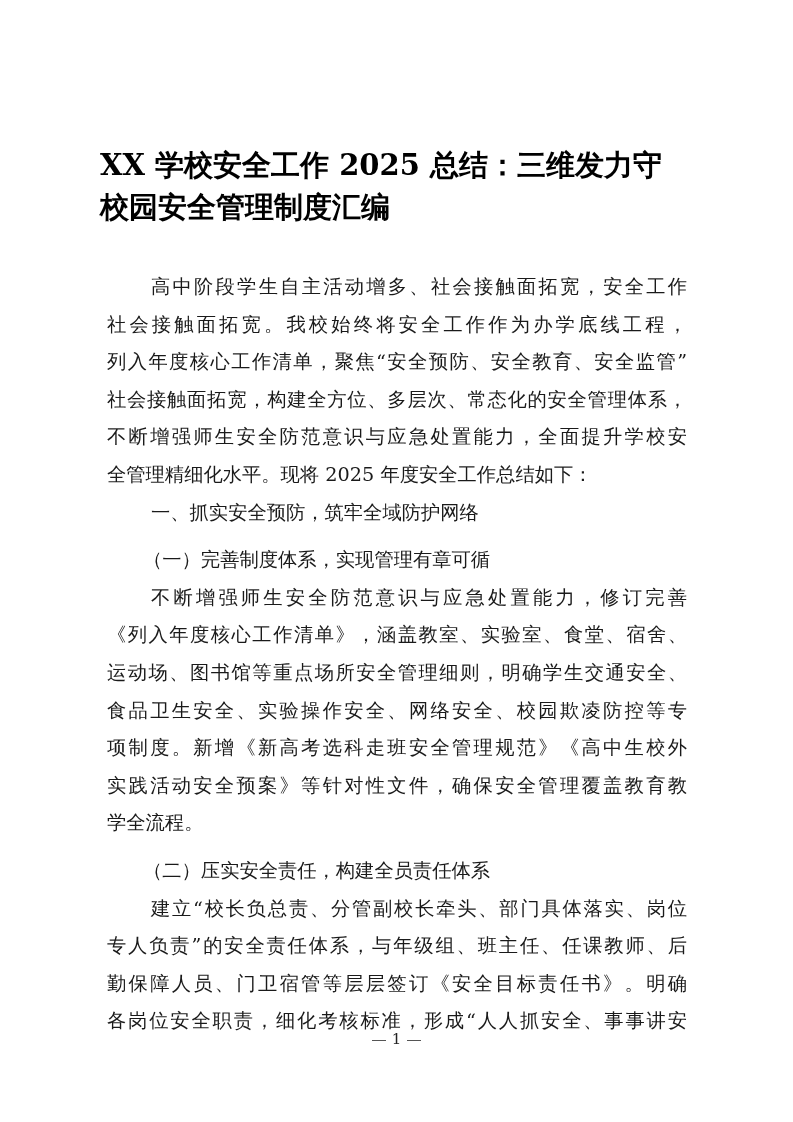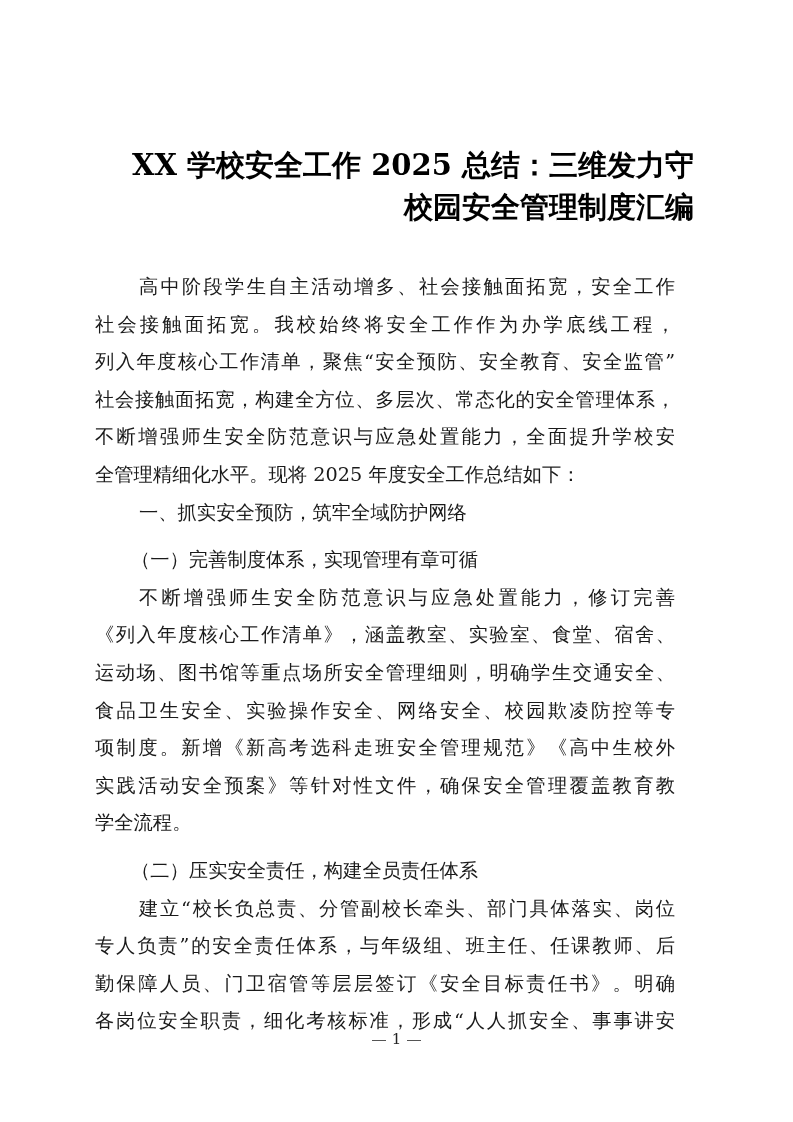--- a/index.html
+++ b/index.html
@@ -19,33 +19,33 @@
       left: 0; top: 0;
       width: 793px;
       height: 1122px;
       background: #ffffff;
     }
     .title {
       position: absolute;
       left: 100px;
       width: 594px;
       top: 144px;
-      text-align: right;
+      text-align: left;
       font-family: "DejaVu Serif", "Liberation Serif", serif;
       font-weight: bold;
       font-size: 29px;
       line-height: 42px;
       letter-spacing: 0px;
       color: #000000;
       margin: 0;
     }
     .title span { display: block; white-space: nowrap; }
     .body {
       position: absolute;
-      left: 95px;
+      left: 107px;
       top: 268px;
       width: 580px;
       font-family: "DejaVu Serif", "Liberation Serif", serif;
       font-size: 19.3px;
       line-height: 37.6px;
       color: #1a1a1a;
     }
     .line {
       display: block;
       white-space: nowrap;

